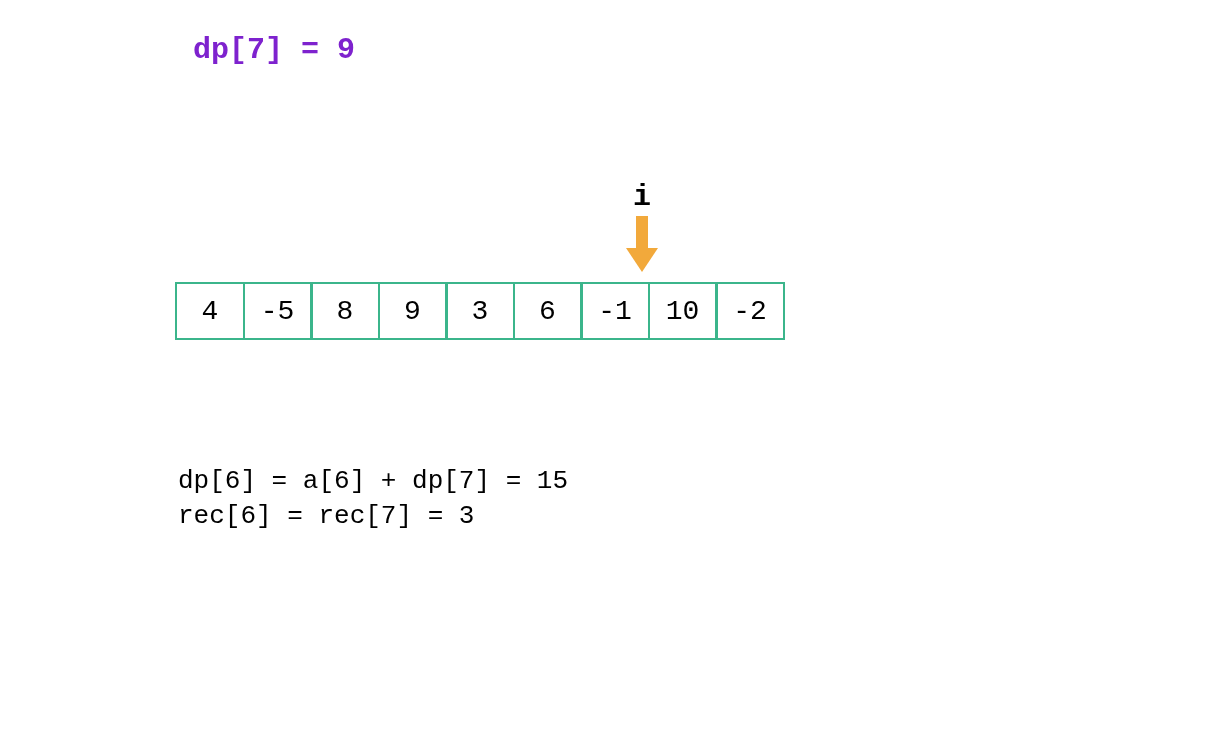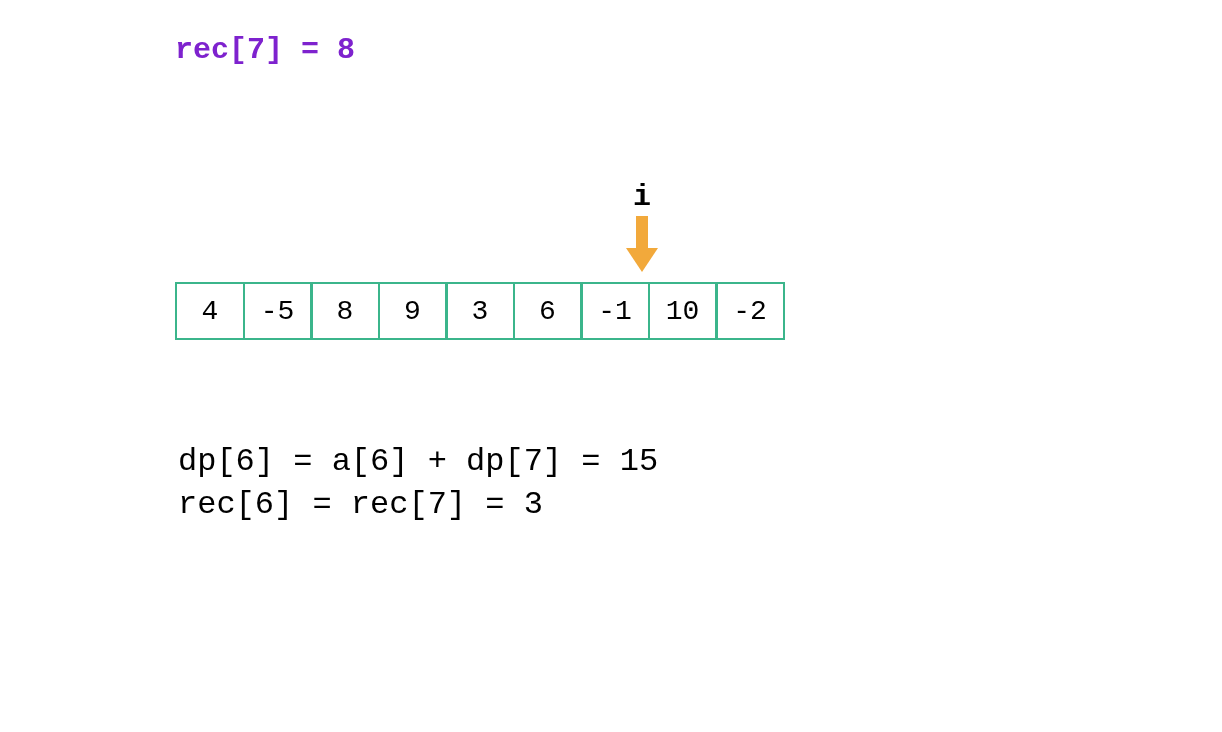--- a/index.html
+++ b/index.html
@@ -64,36 +64,36 @@
     color: #000;
     box-sizing: border-box;
     margin-left: -2.5px;
   }
   .cell:first-child {
     margin-left: 0;
   }
   .bottom-block {
     position: absolute;
     left: 178px;
-    top: 440px;
-    font-size: 32px;
+    top: 464px;
+    font-size: 26px;
     color: #000;
     line-height: 1.35;
   }
   .bottom-block .line {
     white-space: pre;
   }
 </style>
 </head>
 <body>
 
 <div class="container">
 
   <div class="top-block">
-    <div class="line">rec[7] = 8</div>
+    <div class="line"> dp[7] = 9</div>
   </div>
 
   <div class="pointer">
     <div class="pointer-label">i</div>
     <svg class="arrow" viewBox="0 0 36 58">
       <rect x="12" y="0" width="12" height="34" fill="#f2a93b"></rect>
       <polygon points="2,32 34,32 18,56" fill="#f2a93b"></polygon>
     </svg>
   </div>
 

